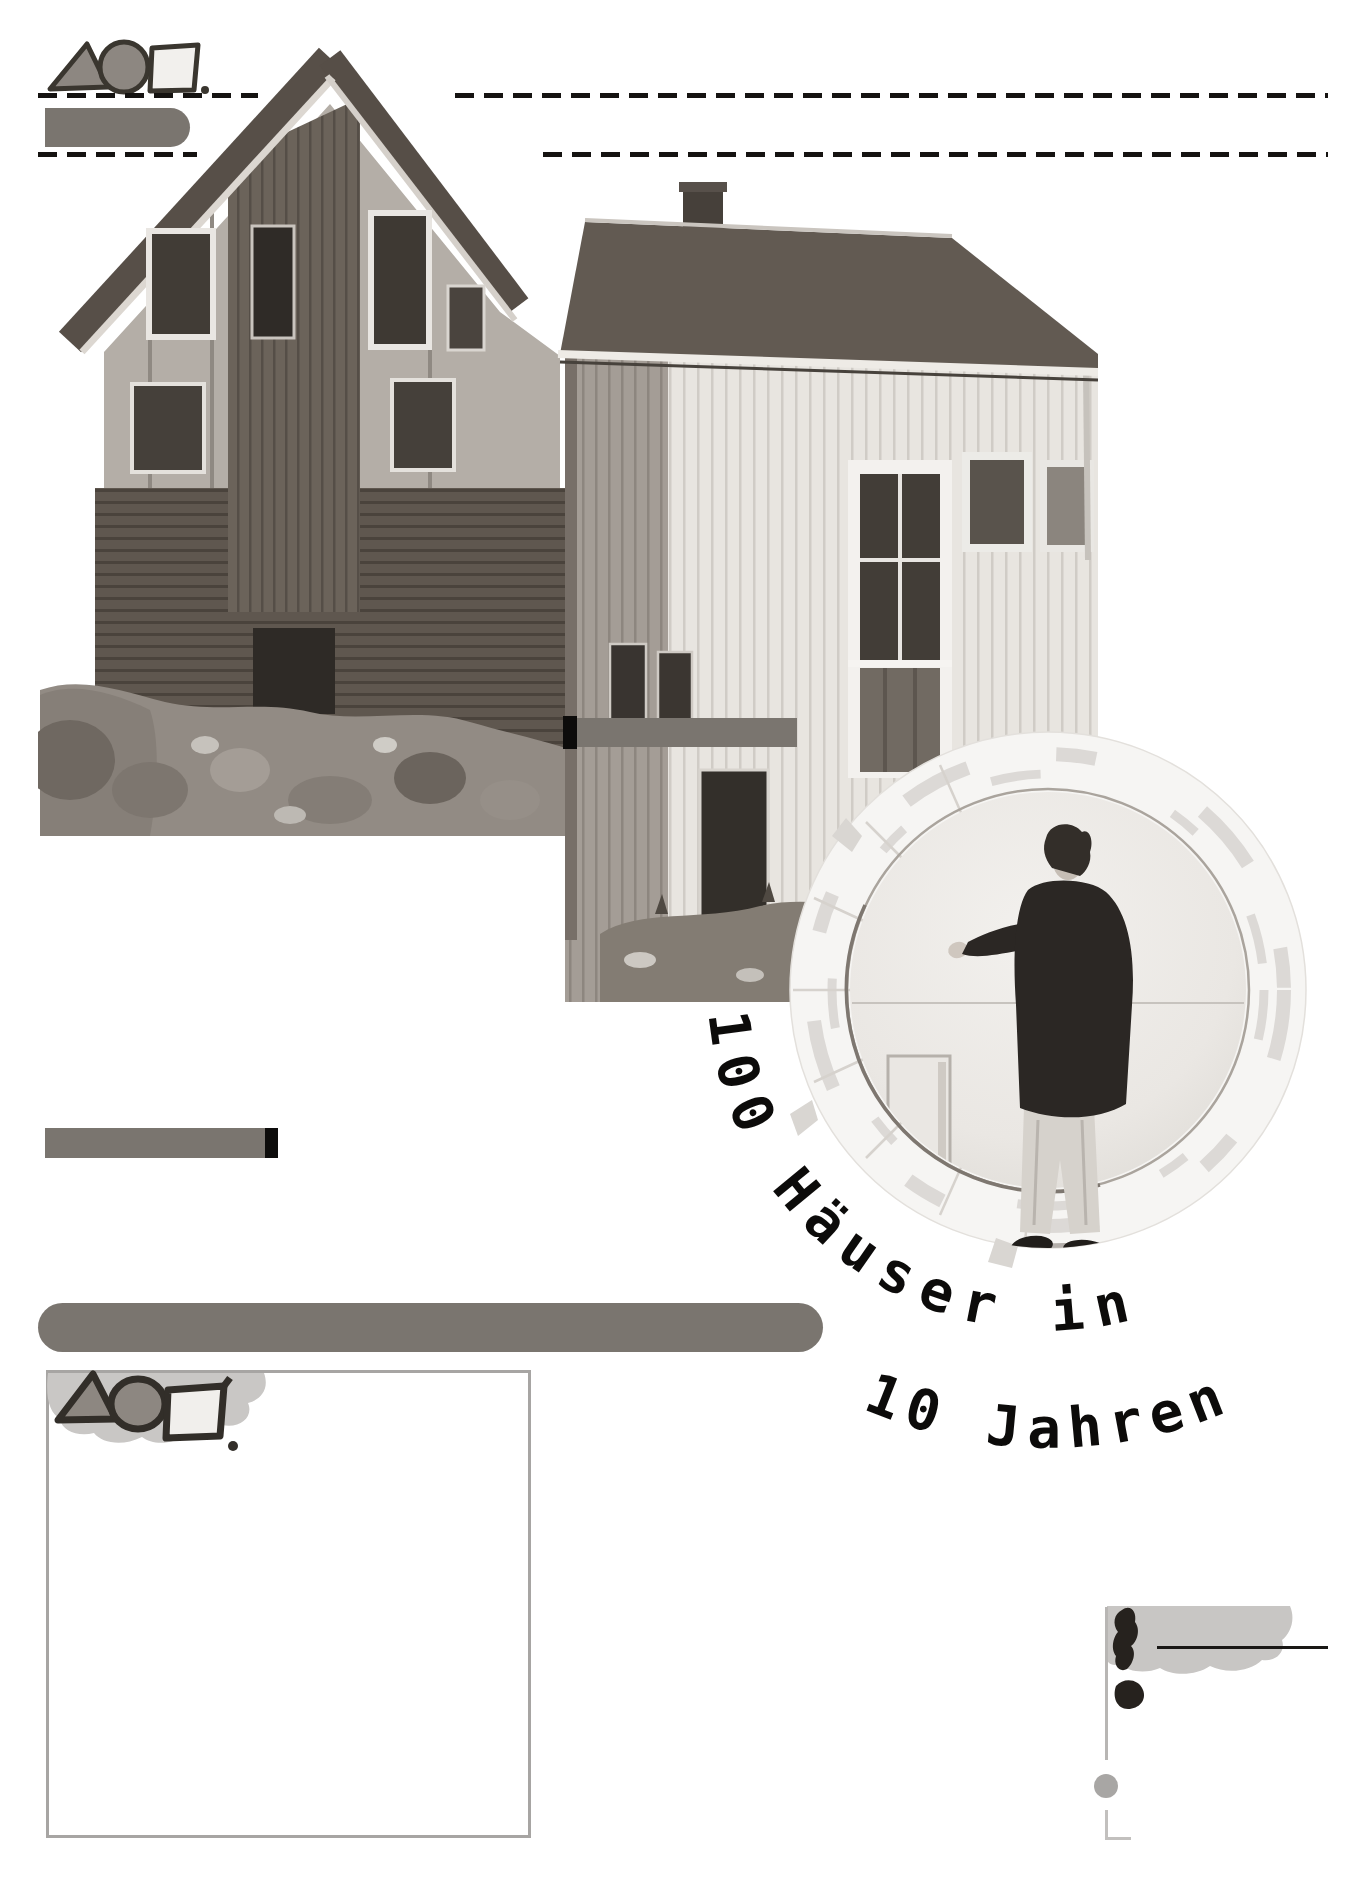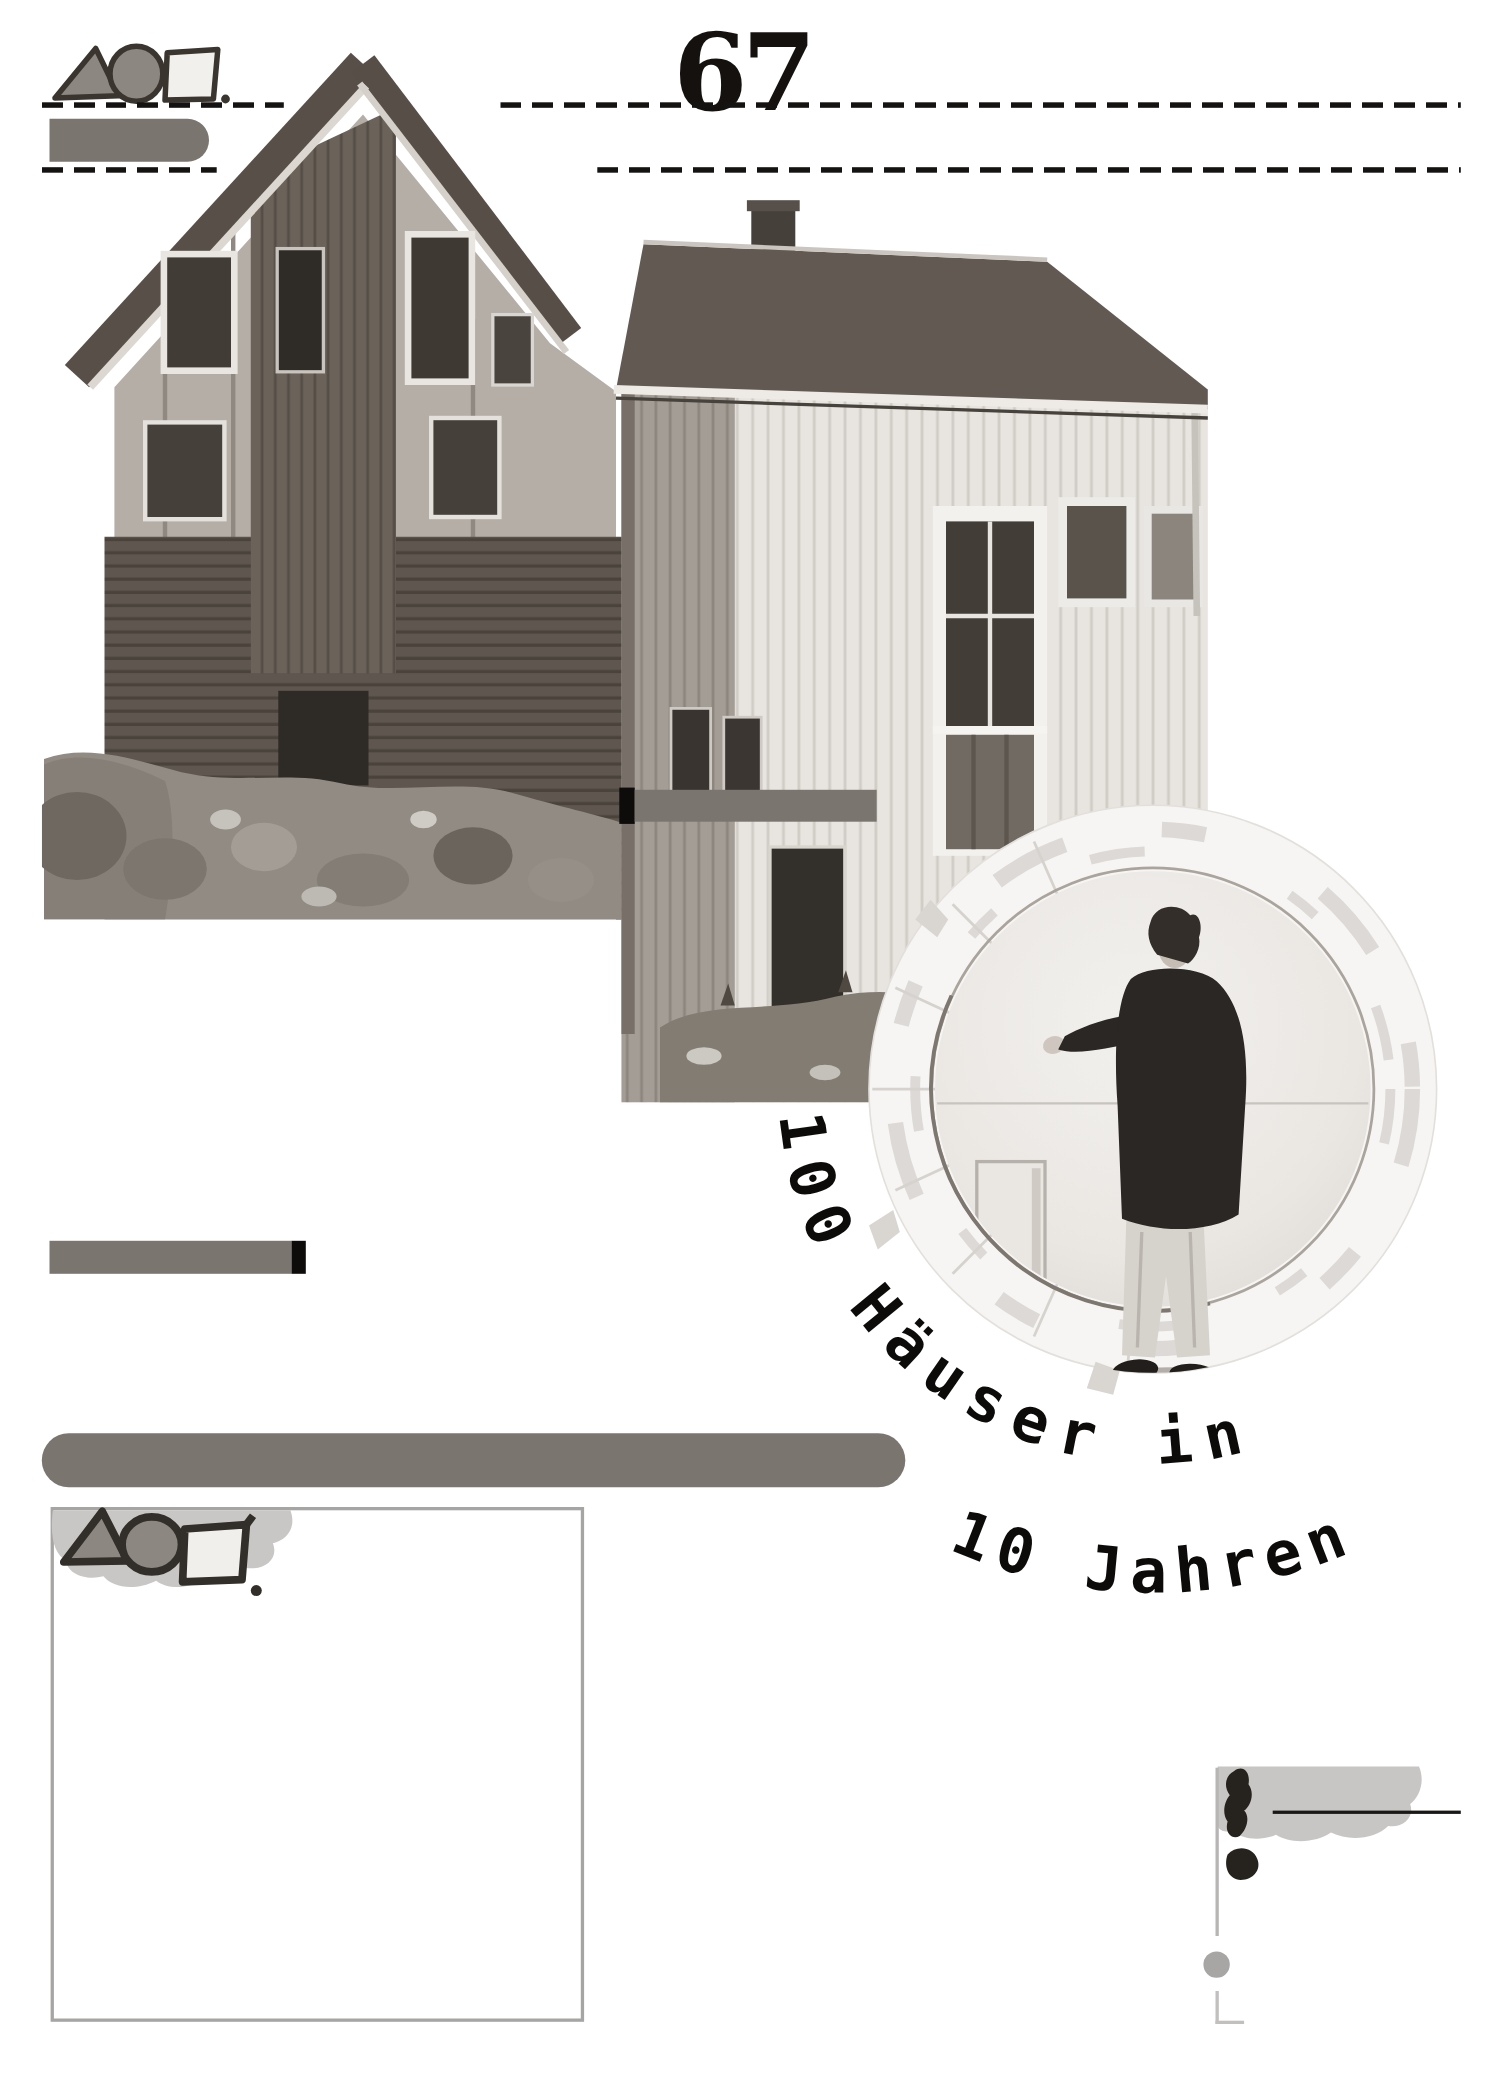--- a/index.html
+++ b/index.html
@@ -45,21 +45,20 @@
 </head>
 <body>
 
 <div class="page">
 
   <div class="dash dash1a"></div>
   <div class="dash dash1b"></div>
   <div class="dash dash2a"></div>
   <div class="dash dash2b"></div>
 
-  <div class="issue">67</div>
 
   <div class="bar-top"></div>
   <div class="bar-overlay">
     <div class="sq"></div>
     <div class="bar"></div>
   </div>
   <div class="bar-left">
     <div class="bar"></div>
     <div class="sq"></div>
   </div>

